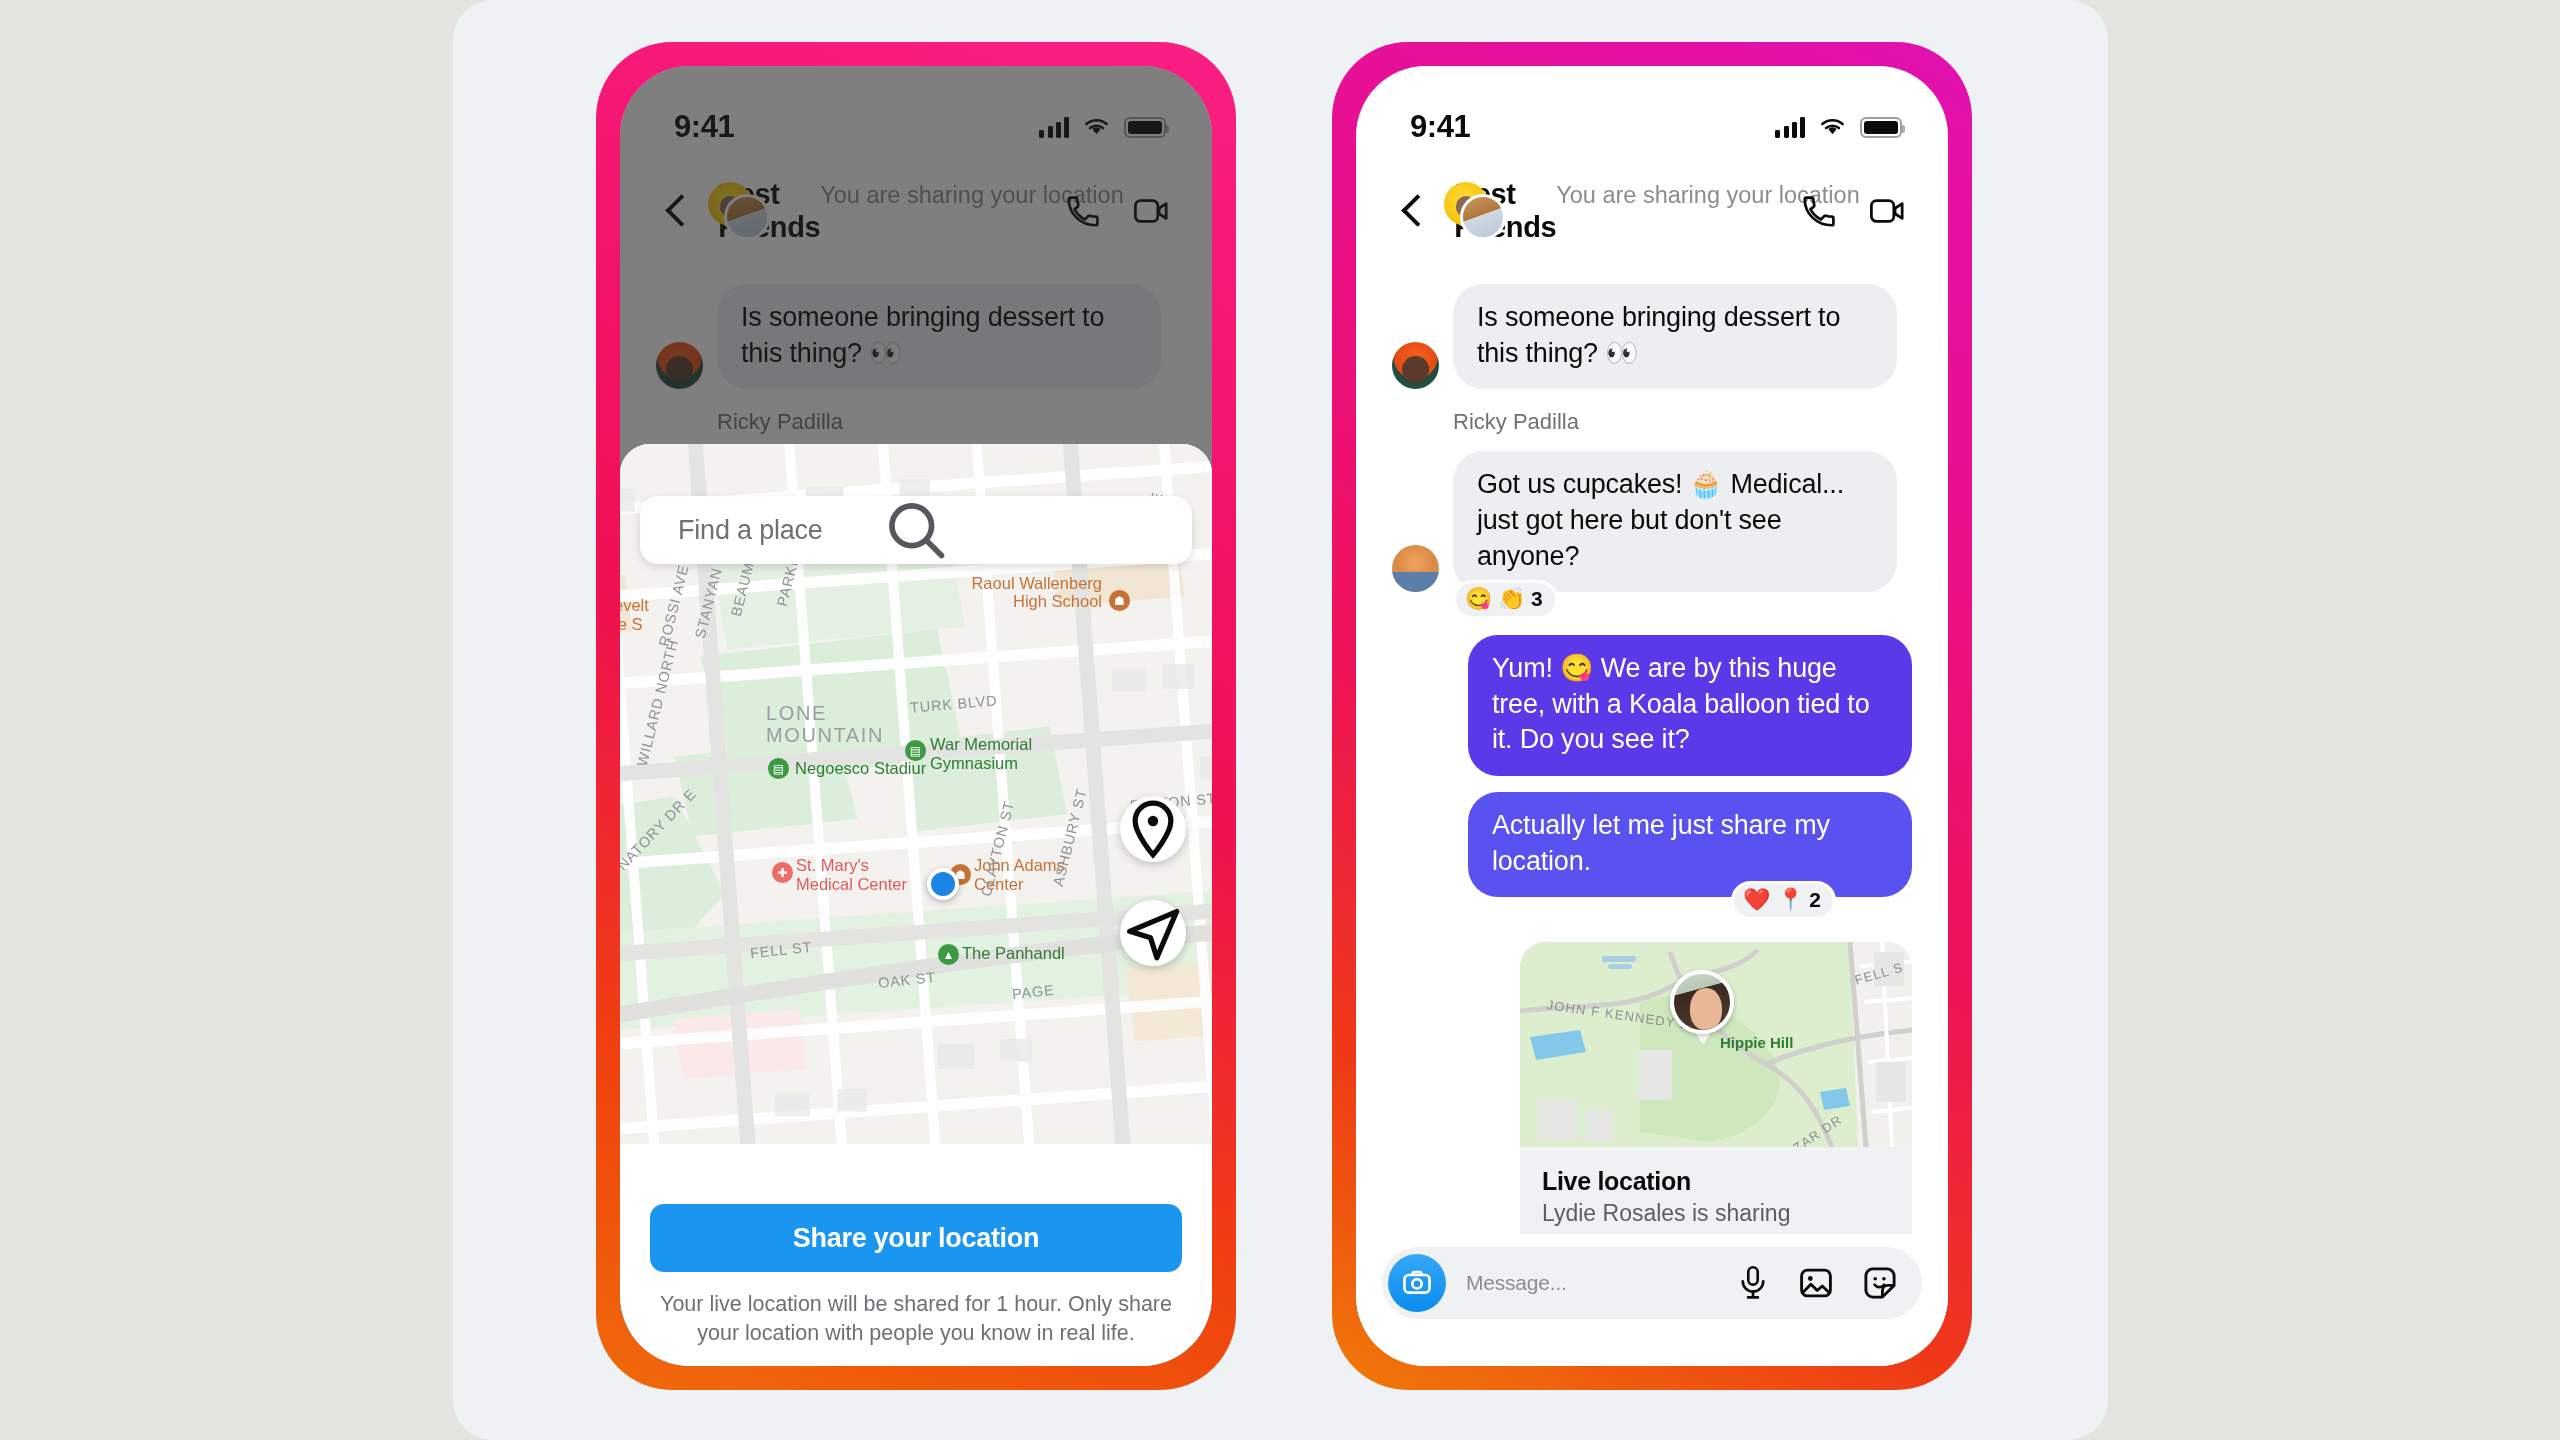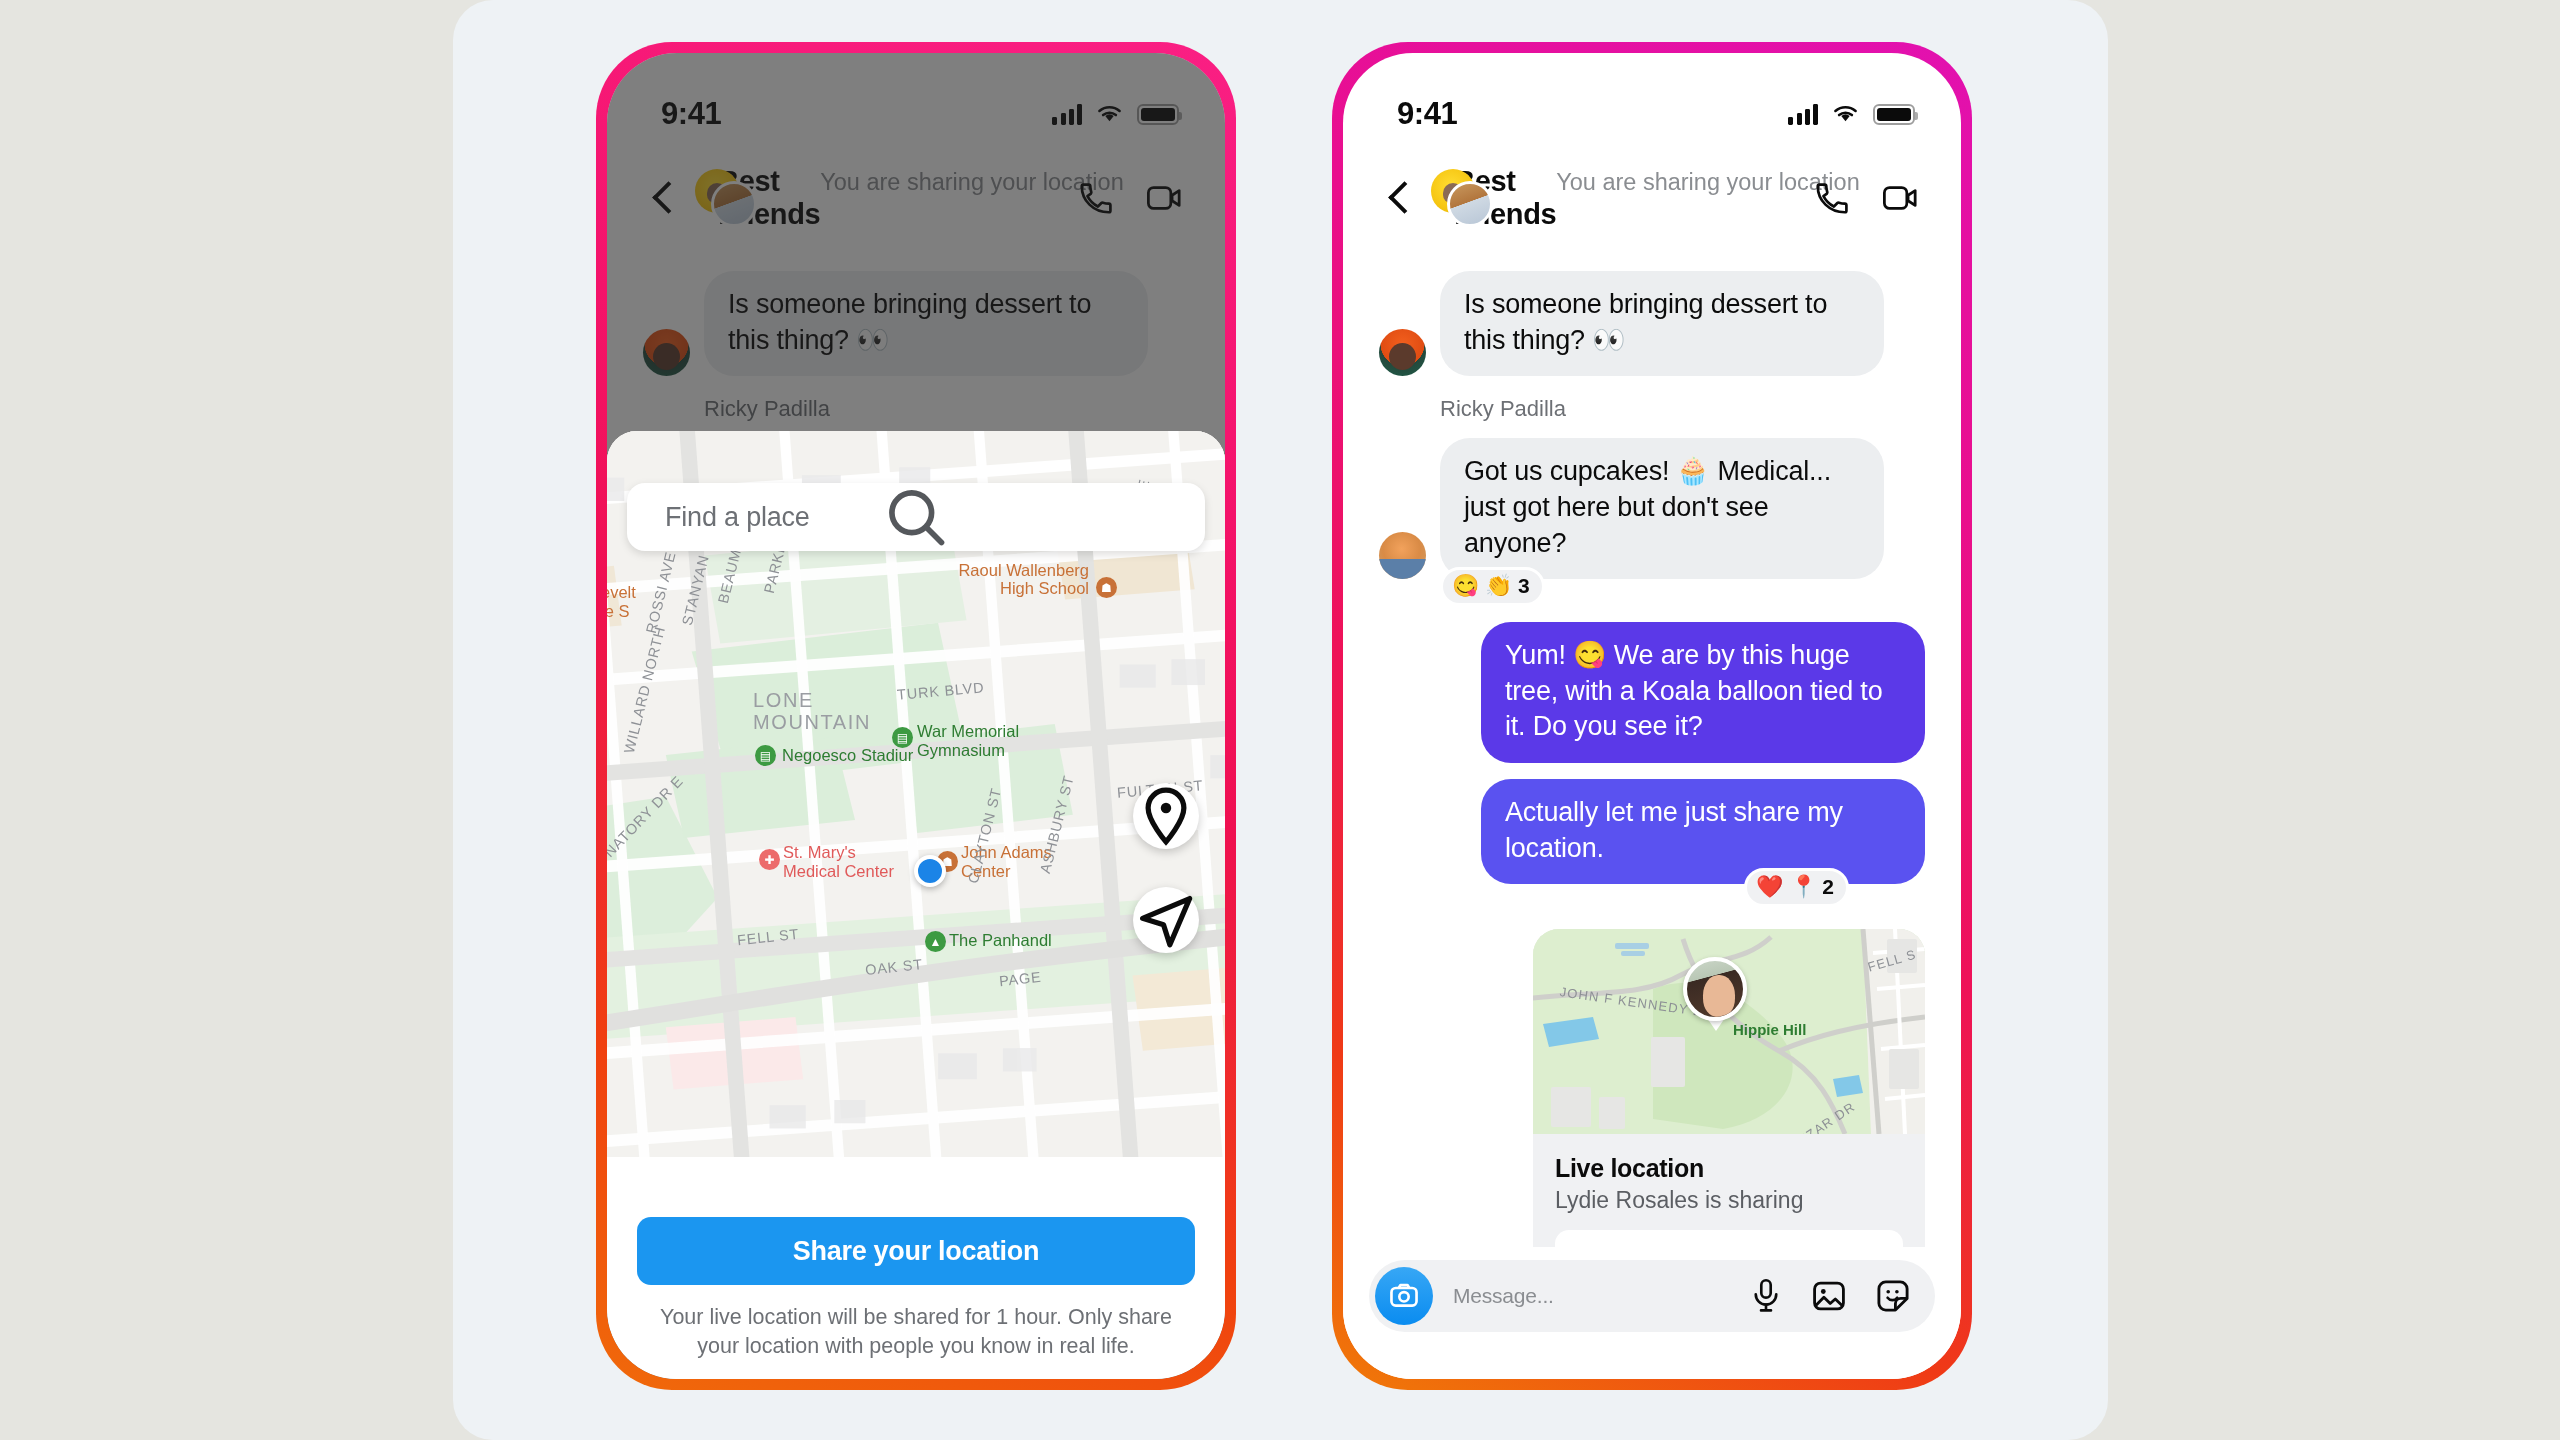--- a/index.html
+++ b/index.html
@@ -17,21 +17,21 @@
     width: 1655px; height: 1440px;
     background: #eef2f5;
     border-radius: 40px;
   }
 
   
   .phone {
     position: absolute;
     width: 640px; height: 1348px;
     border-radius: 76px;
-    padding: 11px;
+    padding: 24px;
     overflow: hidden;
   }
   .phone.left  { left: 596px;  top: 42px;
     background: linear-gradient(20deg,#f06a0a 0%,#f0400f 22%,#ef1050 50%,#f4136a 70%,#fa1f84 100%); }
   .phone.right { left: 1332px; top: 42px;
     background: linear-gradient(28deg,#f07a08 0%,#ef3a16 20%,#ee1258 44%,#e90f8d 72%,#e211b0 100%); }
   .screen {
     position: relative;
     width: 100%; height: 100%;
     background: #fff;

